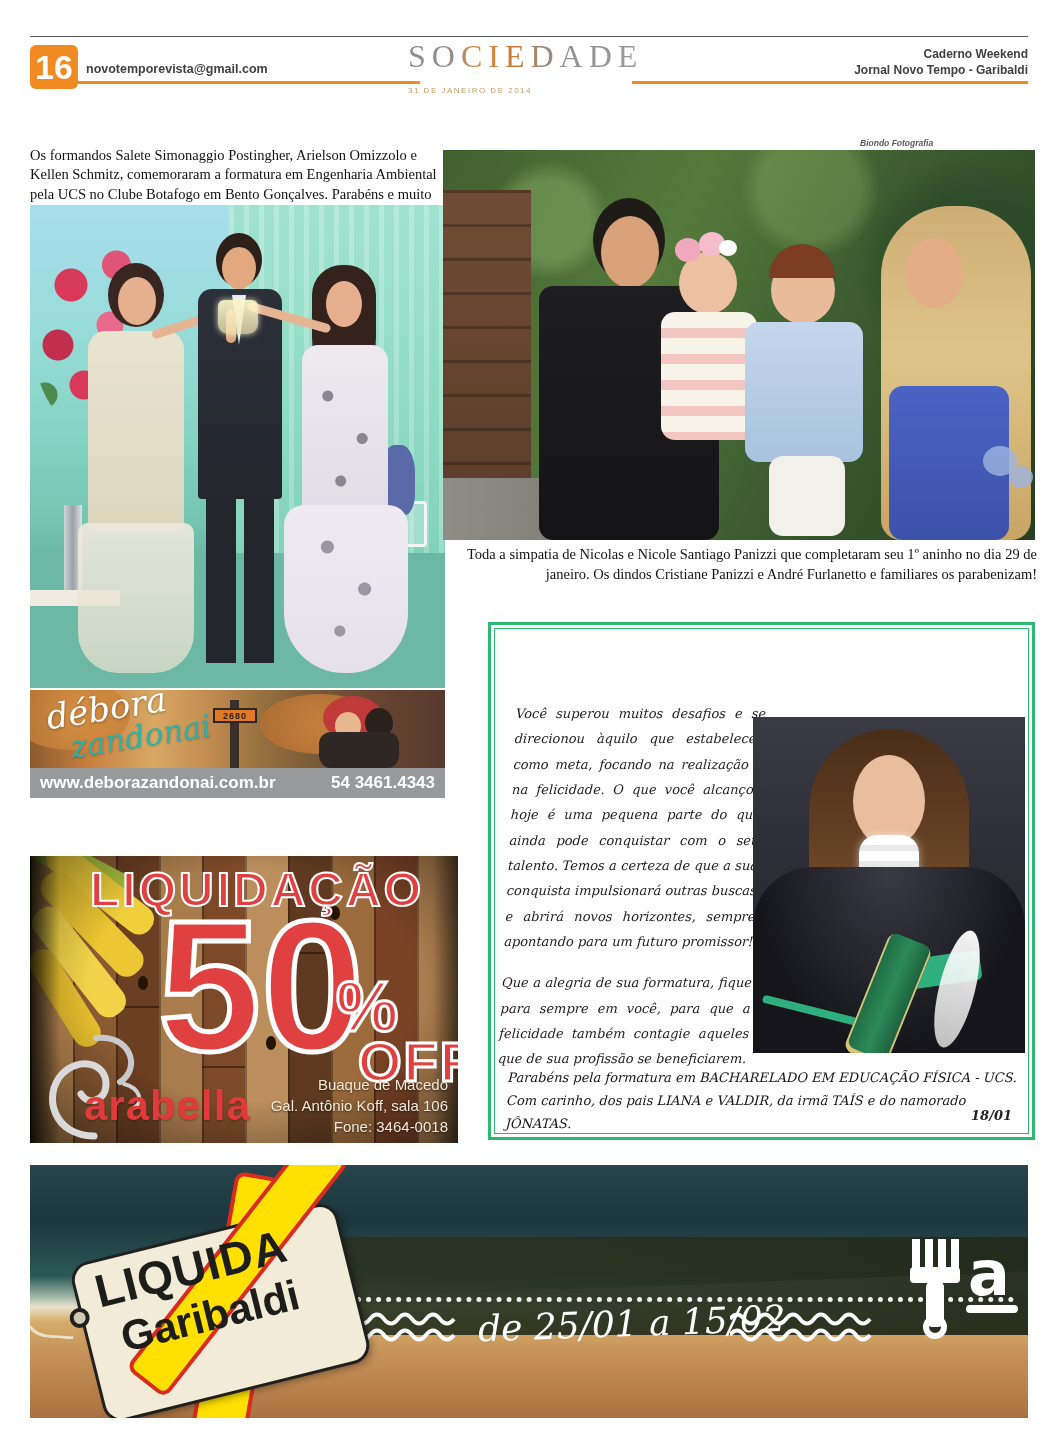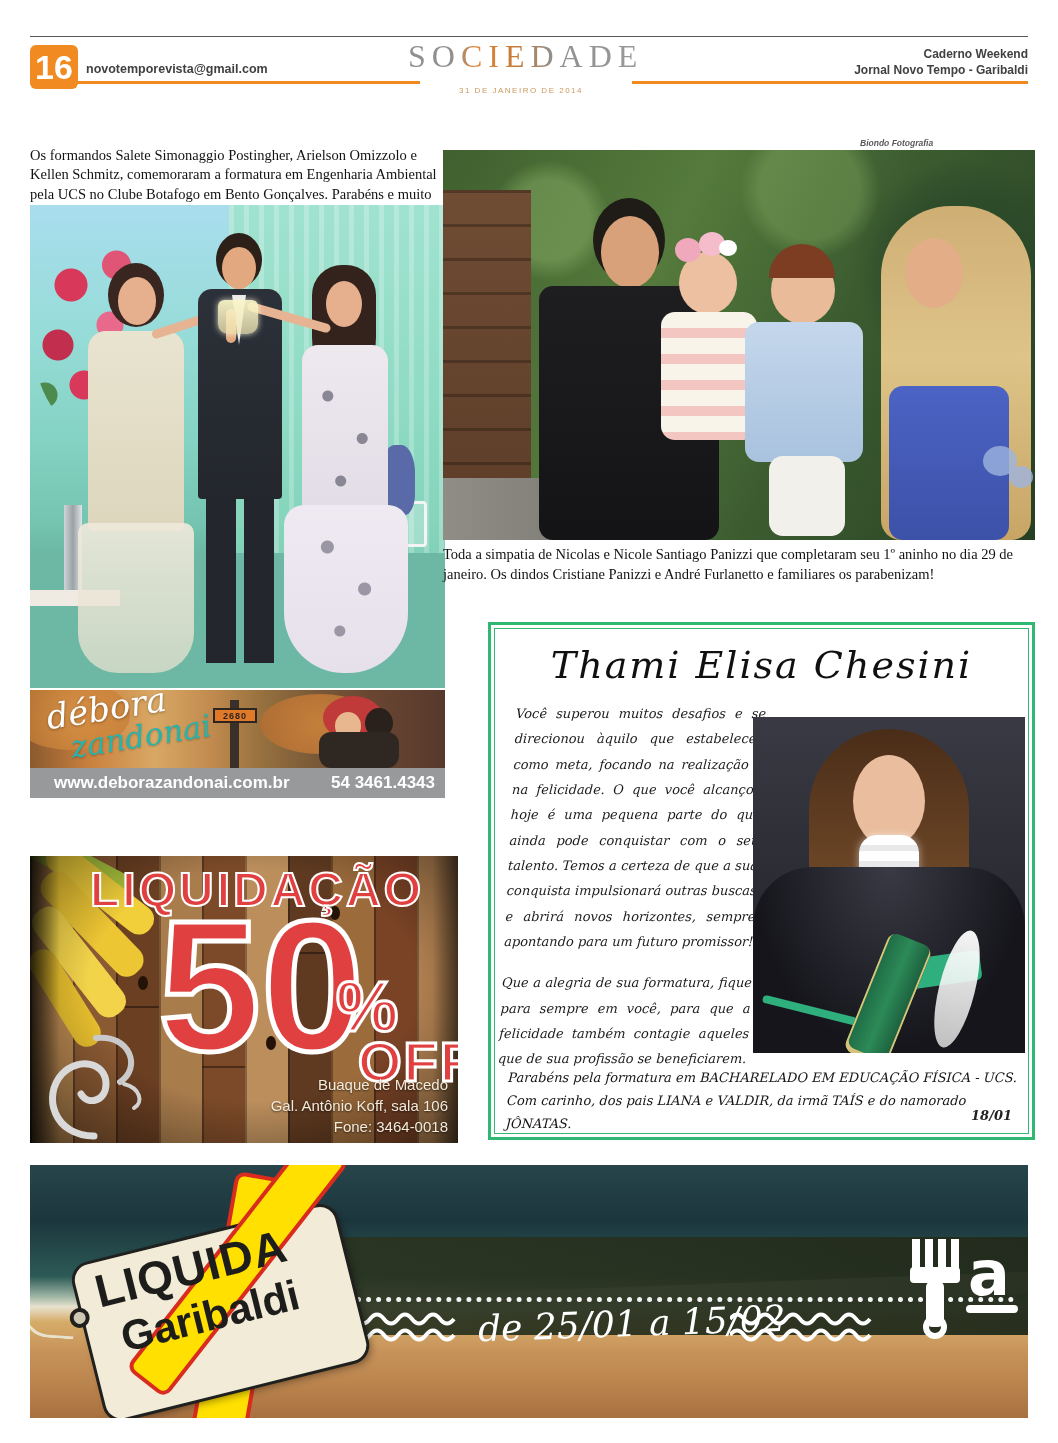--- a/index.html
+++ b/index.html
@@ -12,21 +12,21 @@
   .page-badge { left:30px; top:45px; width:48px; height:44px; background:#f18a21; border-radius:6px;
     color:#fff; font:bold 34px/44px "Liberation Sans", sans-serif; text-align:center; z-index:3; }
   .header-email { left:86px; top:62px; font:bold 12.5px "Liberation Sans", sans-serif; color:#414042; }
   .rule-orange { height:3px; background:#f18a21; top:81px; }
   .rule-left  { left:30px;  width:390px; }
   .rule-right { left:632px; width:396px; }
   .soc-title { left:408px; top:38px; width:234px; text-align:center;
     font:400 32px "Liberation Serif", serif; letter-spacing:6px;
     background:linear-gradient(90deg,#8f8f8f 0%,#8f8f8f 18%,#e0883a 30%,#c87a36 45%,#8f8f8f 62%,#9a9a9a 100%);
     -webkit-background-clip:text; background-clip:text; color:transparent; }
-  .soc-date { left:408px; top:86px; width:226px; text-align:center;
+  .soc-date { left:408px; top:86px; width:226px; text-align:left;
     font:400 8px "Liberation Sans", sans-serif; color:#c9995f; letter-spacing:1.5px; }
   .header-right { right:30px; top:46px; text-align:right;
     font:bold 12px/1.35 "Liberation Sans", sans-serif; color:#414042; }
 
   
   .grad-note { left:30px; top:146px; width:414px; font:14.5px/1.34 "Liberation Serif", serif; color:#121212; }
 
   .grad-photo { left:30px; top:205px; width:415px; height:483px; overflow:hidden;
     background:linear-gradient(180deg,#a9ddee 0%,#97dcd8 26%,#85d3c4 48%,#74c4b0 66%,#6cb8a4 72%); }
   .gp-curtain { right:0; top:0; width:52%; height:72%;
@@ -47,21 +47,21 @@
   .da-photo { left:0; top:0; width:100%; height:78px;
     background:linear-gradient(90deg,#8a5a2e 0%,#c97f3e 14%,#d9a864 30%,#c08a4e 44%,#96703e 56%,#7a5a38 68%,#6a4632 82%,#57392c 100%); }
   .da-blob { border-radius:50%; position:absolute; }
   .da-pole { left:200px; top:10px; width:9px; height:68px; background:#39302a; }
   .da-sign { left:183px; top:18px; width:44px; height:15px; background:#e07a28; border:2px solid #2c2520;
     color:#2c2520; font:bold 9px/12px "Liberation Sans", sans-serif; text-align:center; letter-spacing:1px; }
   .da-name1 { left:16px; top:-2px; font:italic 34px "DejaVu Serif", serif; color:#ffffff; transform:rotate(-9deg); text-shadow:0 1px 3px rgba(0,0,0,.35); }
   .da-name2 { left:40px; top:28px; font:italic 31px "DejaVu Serif", serif; color:#27b4ad; transform:rotate(-9deg); text-shadow:0 1px 2px rgba(0,0,0,.25); }
   .da-bar { left:0; bottom:0; width:100%; height:30px; background:#97999b; color:#fff;
     font:bold 17px/30px "Liberation Sans", sans-serif; }
-  .da-site { left:24px; } .da-phone { right:10px; }
+  .da-site { left:10px; } .da-phone { right:10px; }
 
   
   .liq-ad { left:30px; top:856px; width:428px; height:287px; overflow:hidden;
     background:repeating-linear-gradient(90deg, rgba(0,0,0,.30) 0 2px, rgba(0,0,0,0) 2px 43px),
       linear-gradient(90deg,#b5854f 0 43px,#8a5a33 43px 86px,#6b3f22 86px 129px,#a97c4c 129px 172px,#7c4a28 172px 215px,#bb8e5c 215px 258px,#5f3a20 258px 301px,#9c6b3c 301px 344px,#7a4326 344px 387px,#b08050 387px 428px); }
   .liq-vignette { left:0; top:0; width:100%; height:100%;
     background:radial-gradient(ellipse at 52% 45%, rgba(0,0,0,0) 52%, rgba(0,0,0,.55) 100%),
       linear-gradient(90deg, rgba(0,0,0,.8) 0%, rgba(0,0,0,0) 7%),
       linear-gradient(270deg, rgba(0,0,0,.55) 0%, rgba(0,0,0,0) 6%); }
   .liq-seam { background:rgba(0,0,0,.4); height:2px; }
@@ -86,21 +86,21 @@
       radial-gradient(circle at 88% 30%, rgba(40,70,40,.6) 0 70px, transparent 110px),
       linear-gradient(115deg,#40602f 0%,#557a3c 35%,#3c5c30 62%,#263f23 100%); }
   .fp-wall { left:0; top:40px; width:88px; height:350px;
     background:repeating-linear-gradient(180deg, rgba(0,0,0,.25) 0 3px, transparent 3px 34px),
       linear-gradient(180deg,#6f4c33,#5c3c29); }
   .fp-path { left:0; bottom:0; width:170px; height:62px; background:linear-gradient(90deg,#8f8d85,#7b7a72); }
   .fp-head { border-radius:50%; }
   .fp-shape { border-radius:14px; }
   .fp-hydr { border-radius:50%; background:#9db4e0; opacity:.8; }
 
-  .family-caption { left:443px; top:544px; width:594px; font:14.5px/1.38 "Liberation Serif", serif; color:#121212; }
+  .family-caption { left:443px; top:544px; width:594px; font:14.5px/1.38 "Liberation Serif", serif; color:#121212;text-align:right; }
 
   
   .thami-box { left:488px; top:622px; width:547px; height:518px; border:3px solid #2eb872; background:#fff; }
   .thami-inner { position:absolute; left:3px; top:3px; right:3px; bottom:3px; border:1px solid #2eb872; }
   .thami-title { left:0; top:14px; width:100%; text-align:center; font:italic 38px "DejaVu Serif", serif; color:#101010; letter-spacing:2px; }
   .thami-text { left:12px; top:72px; width:250px; font:italic 13px/1.95 "DejaVu Serif", serif; color:#1c1c1c; text-align:justify; transform:skewX(-3deg); }
   .thami-text p + p { margin-top:16px; }
   .thami-photo { left:258px; top:88px; width:272px; height:336px; overflow:hidden;
     background:linear-gradient(180deg,#3a3a44 0%,#2a2a33 55%,#1e1e26 100%); }
   .tp-hair { left:56px; top:12px; width:160px; height:310px; border-radius:80px 80px 30px 30px;
@@ -228,20 +228,21 @@
     <div class="abs liq-vignette"></div>
     <div class="abs liq-headline">LIQUIDAÇÃO</div>
     <div class="abs liq-50">50</div>
     <div class="abs liq-pct">%</div>
     <div class="abs liq-off">OFF</div>
     <svg class="abs" style="left:6px;top:168px;" width="120" height="118" viewBox="0 0 120 118">
       <path d="M58 112 C 18 112 6 72 26 50 C 42 33 70 38 70 60 C 70 77 52 82 45 70" fill="none" stroke="#d9d9d9" stroke-width="7" stroke-linecap="round"></path>
       <path d="M60 14 C 94 10 106 44 84 58" fill="none" stroke="#c9c9c9" stroke-width="6" stroke-linecap="round"></path>
       <path d="M88 60 C 104 64 108 78 98 84" fill="none" stroke="#d2d2d2" stroke-width="4" stroke-linecap="round"></path>
     </svg>
+    <div class="abs liq-brand">arabella</div>
     <div class="abs liq-addr">
       <div>Buaque de Macedo</div>
       <div>Gal. Antônio Koff, sala 106</div>
       <div>Fone: 3464-0018</div>
     </div>
   </div>
 
   <div class="abs photo-credit">Biondo Fotografia</div>
   <div class="abs family-photo">
     <div class="abs fp-wall"></div>
@@ -265,21 +266,20 @@
     <div class="abs fp-shape" style="left:438px;top:56px;width:150px;height:334px;border-radius:70px 70px 20px 20px;background:linear-gradient(180deg,#cfae74,#dec489 45%,#c8a565);"></div>
     <div class="abs fp-head" style="left:462px;top:88px;width:58px;height:70px;background:#e3ae87;"></div>
     <div class="abs fp-shape" style="left:446px;top:236px;width:120px;height:154px;background:linear-gradient(180deg,#4b63c4,#3c51a8);"></div>
     <div class="abs fp-hydr" style="left:540px;top:296px;width:34px;height:30px;"></div>
     <div class="abs fp-hydr" style="left:566px;top:316px;width:24px;height:22px;"></div>
   </div>
   <div class="abs family-caption">Toda a simpatia de Nicolas e Nicole Santiago Panizzi que completaram seu 1º aninho no dia 29 de janeiro. Os dindos Cristiane Panizzi e André Furlanetto e familiares os parabenizam!</div>
 
   <div class="abs thami-box">
     <div class="thami-inner">
-      <div class="abs thami-title">Thami Elisa Chesini</div>
       <div class="abs thami-text">
         <p>Você superou muitos desafios e se direcionou àquilo que estabeleceu como meta, focando na realização e na felicidade. O que você alcançou hoje é uma pequena parte do que ainda pode conquistar com o seu talento. Temos a certeza de que a sua conquista impulsionará outras buscas e abrirá novos horizontes, sempre apontando para um futuro promissor!</p>
         <p>Que a alegria de sua formatura, fique para sempre em você, para que a felicidade também contagie aqueles que de sua profissão se beneficiarem.</p>
       </div>
       <div class="abs thami-photo">
         <div class="abs tp-hair"></div>
         <div class="abs tp-face"></div>
         <div class="abs tp-jabot"></div>
         <div class="abs tp-gown"></div>
         <div class="abs tp-trim"></div>

